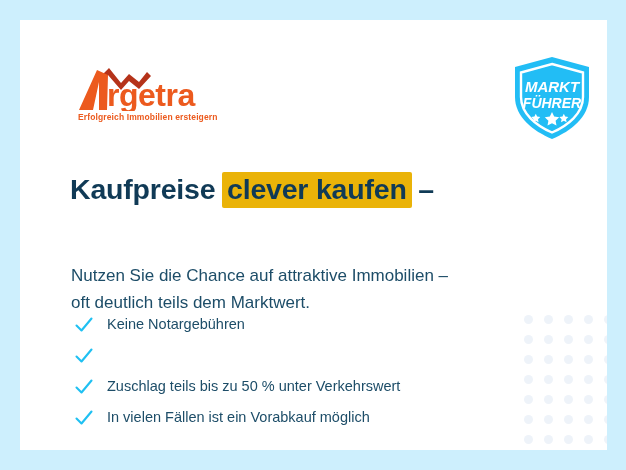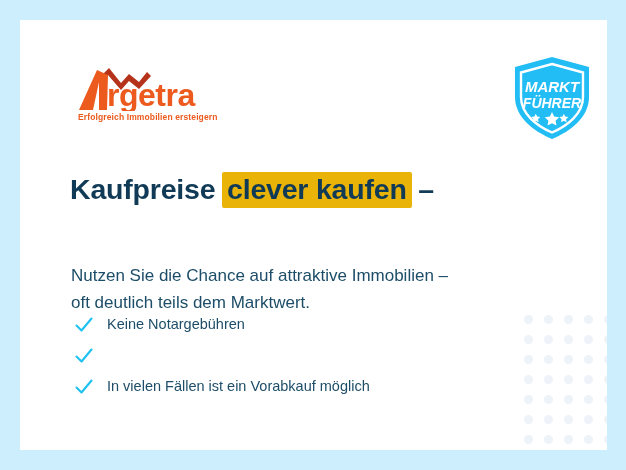--- a/index.html
+++ b/index.html
@@ -245,18 +245,26 @@
               <path d="M2.5 10.5 L7.5 15.5 L17.5 3.5" fill="none" stroke="#1fc0f2" stroke-width="2.1" stroke-linecap="round" stroke-linejoin="round"></path>
             </svg>
         </span>
       </li>
       <li>
         <span class="check-icon">
           <svg width="20" height="20" viewBox="0 0 20 20">
               <path d="M2.5 10.5 L7.5 15.5 L17.5 3.5" fill="none" stroke="#1fc0f2" stroke-width="2.1" stroke-linecap="round" stroke-linejoin="round"></path>
             </svg>
         </span>
+        <span>Zuschlag teils bis zu 50 % unter Verkehrswert</span>
+      </li>
+      <li>
+        <span class="check-icon">
+          <svg width="20" height="20" viewBox="0 0 20 20">
+              <path d="M2.5 10.5 L7.5 15.5 L17.5 3.5" fill="none" stroke="#1fc0f2" stroke-width="2.1" stroke-linecap="round" stroke-linejoin="round"></path>
+            </svg>
+        </span>
         <span>In vielen Fällen ist ein Vorabkauf möglich</span>
       </li>
     </ul>
 
   </div>
 </div>
 
 </body></html>

